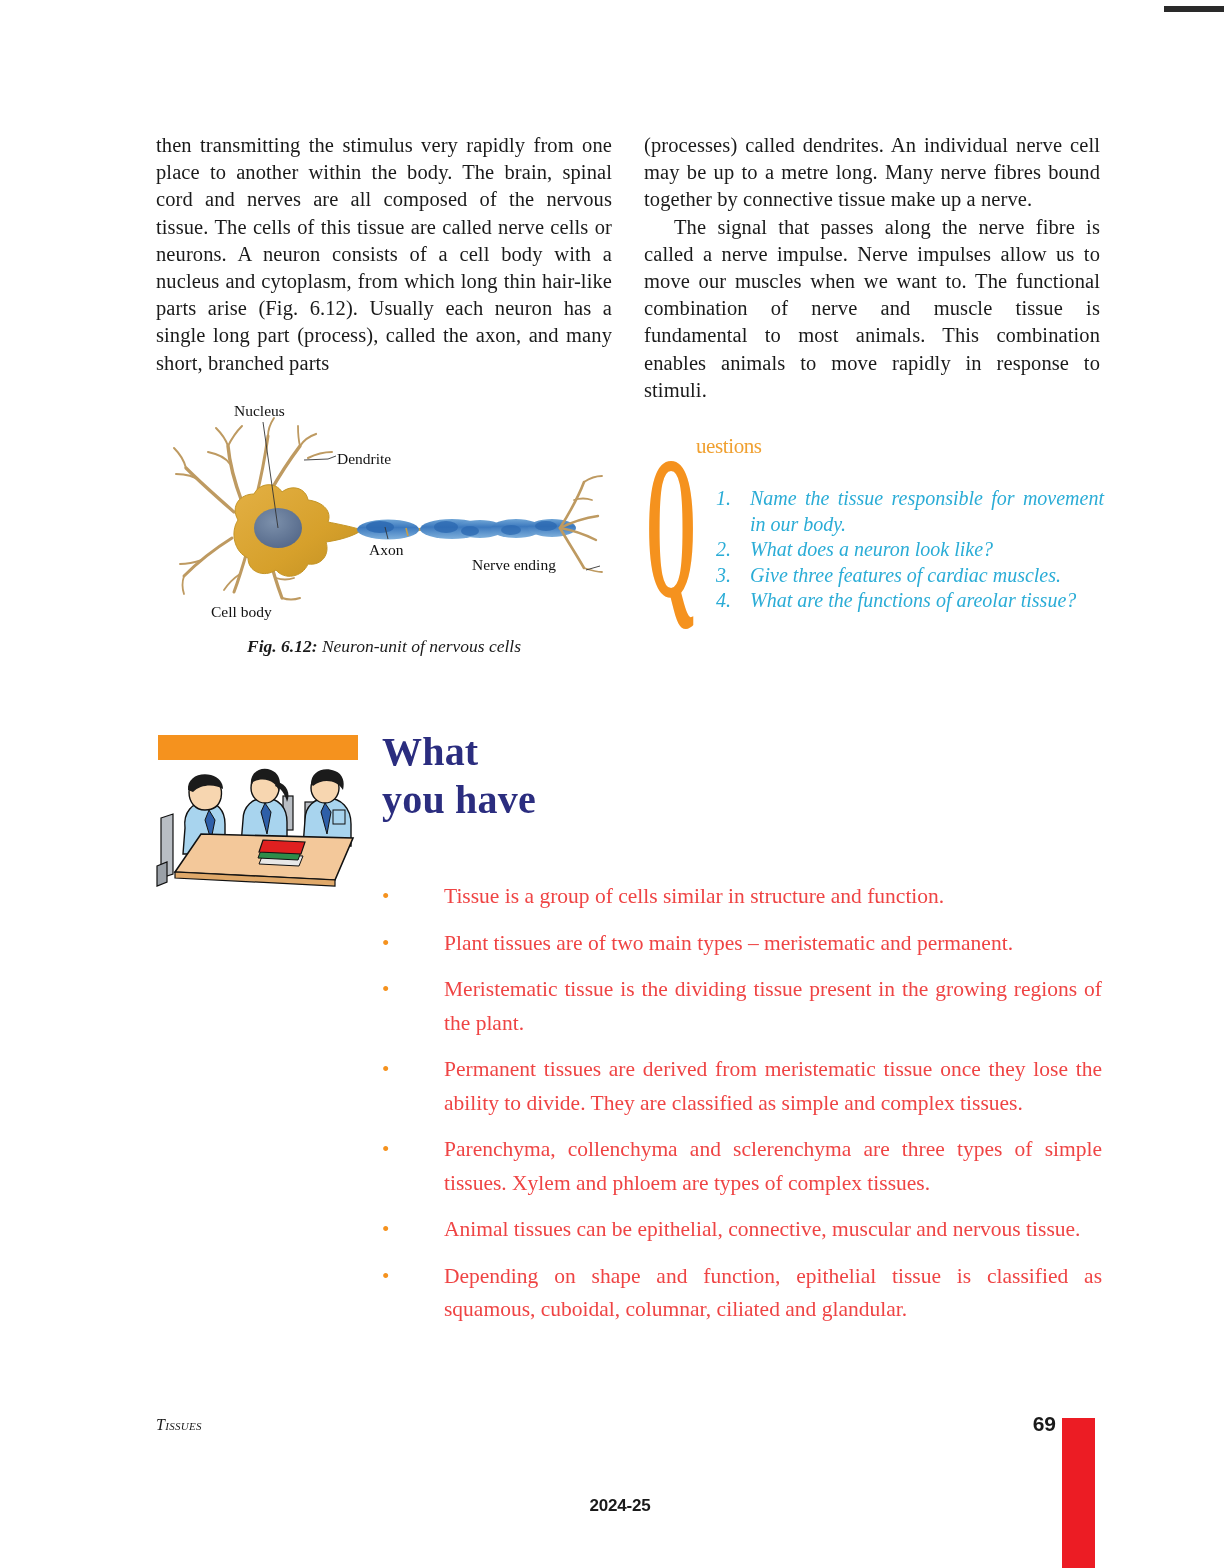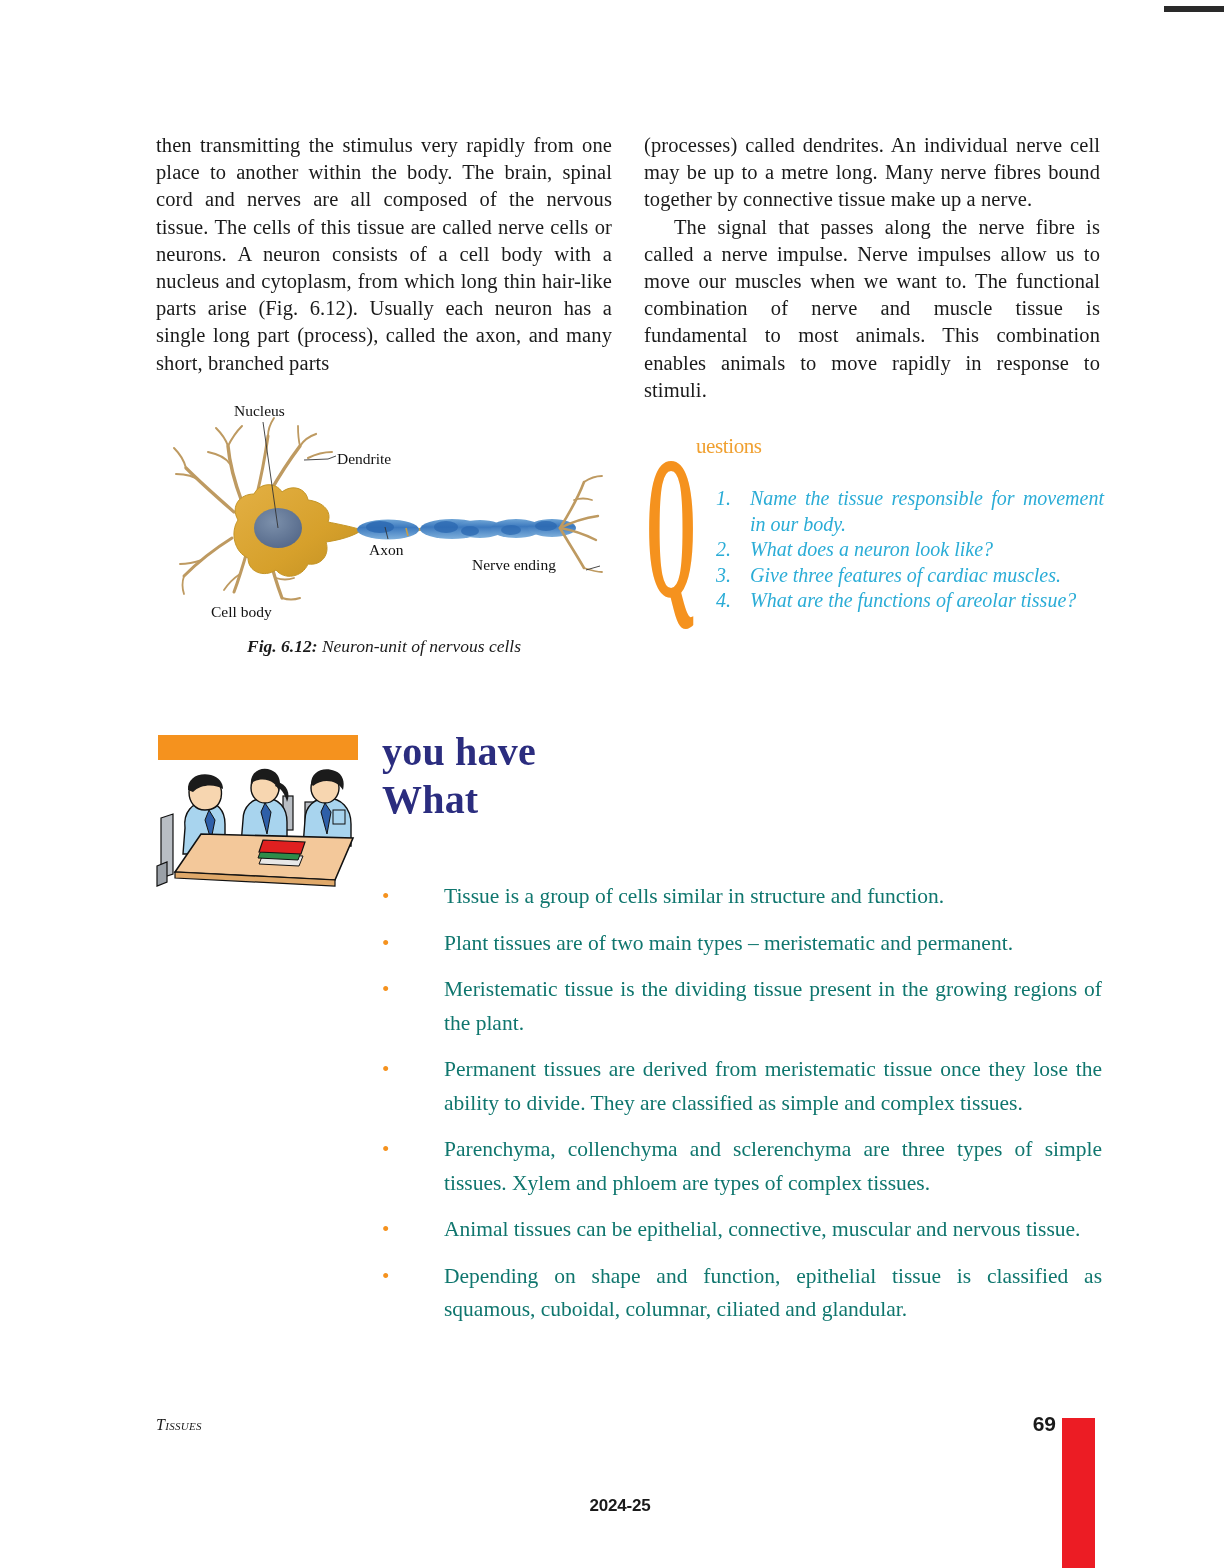--- a/index.html
+++ b/index.html
@@ -185,21 +185,21 @@
     line-height: 33.5px;
     padding-left: 4px;
   }
   #learnt-list li .litext {
     flex: 1 1 auto;
     font-family: "Liberation Serif", serif;
     font-size: 21.5px;
     line-height: 33.5px;
     text-align: justify;
     text-justify: inter-word;
-    color: #0f766e;
+    color: #ef4444;
   }
 
   
   #footer-chapter {
     position: absolute;
     left: 156px;
     top: 1416px;
     font-family: "Liberation Serif", serif;
     font-style: italic;
     font-size: 16px;
@@ -419,22 +419,22 @@
 
     <g>
       <polygon points="108,92 148,94 144,104 104,102" fill="#E8E8E8" stroke="#111" stroke-width="1"></polygon>
       <polygon points="106,88 146,90 143,98 103,96" fill="#2E8B4A" stroke="#111" stroke-width="1"></polygon>
       <polygon points="108,78 150,80 146,92 104,90" fill="#E02020" stroke="#111" stroke-width="1.2"></polygon>
     </g>
   </svg>
 </div>
 
 <div id="learnt-heading">
+  <div>What</div>
   <div>you have</div>
-  <div>What</div>
 </div>
 
 <ul id="learnt-list">
   <li>
     <span class="bullet">•</span>
     <span class="litext">Tissue is a group of cells similar in structure and function.</span>
   </li>
   <li>
     <span class="bullet">•</span>
     <span class="litext">Plant tissues are of two main types – meristematic and permanent.</span>

